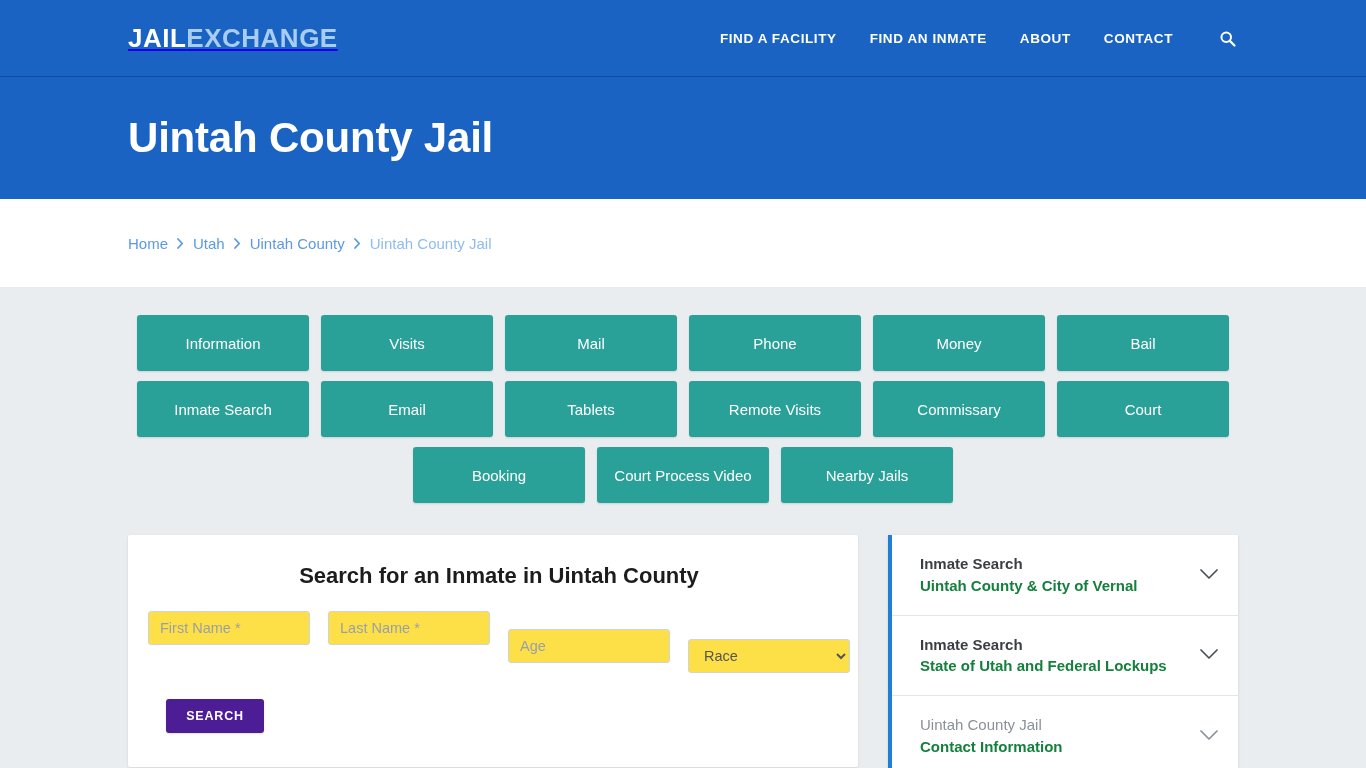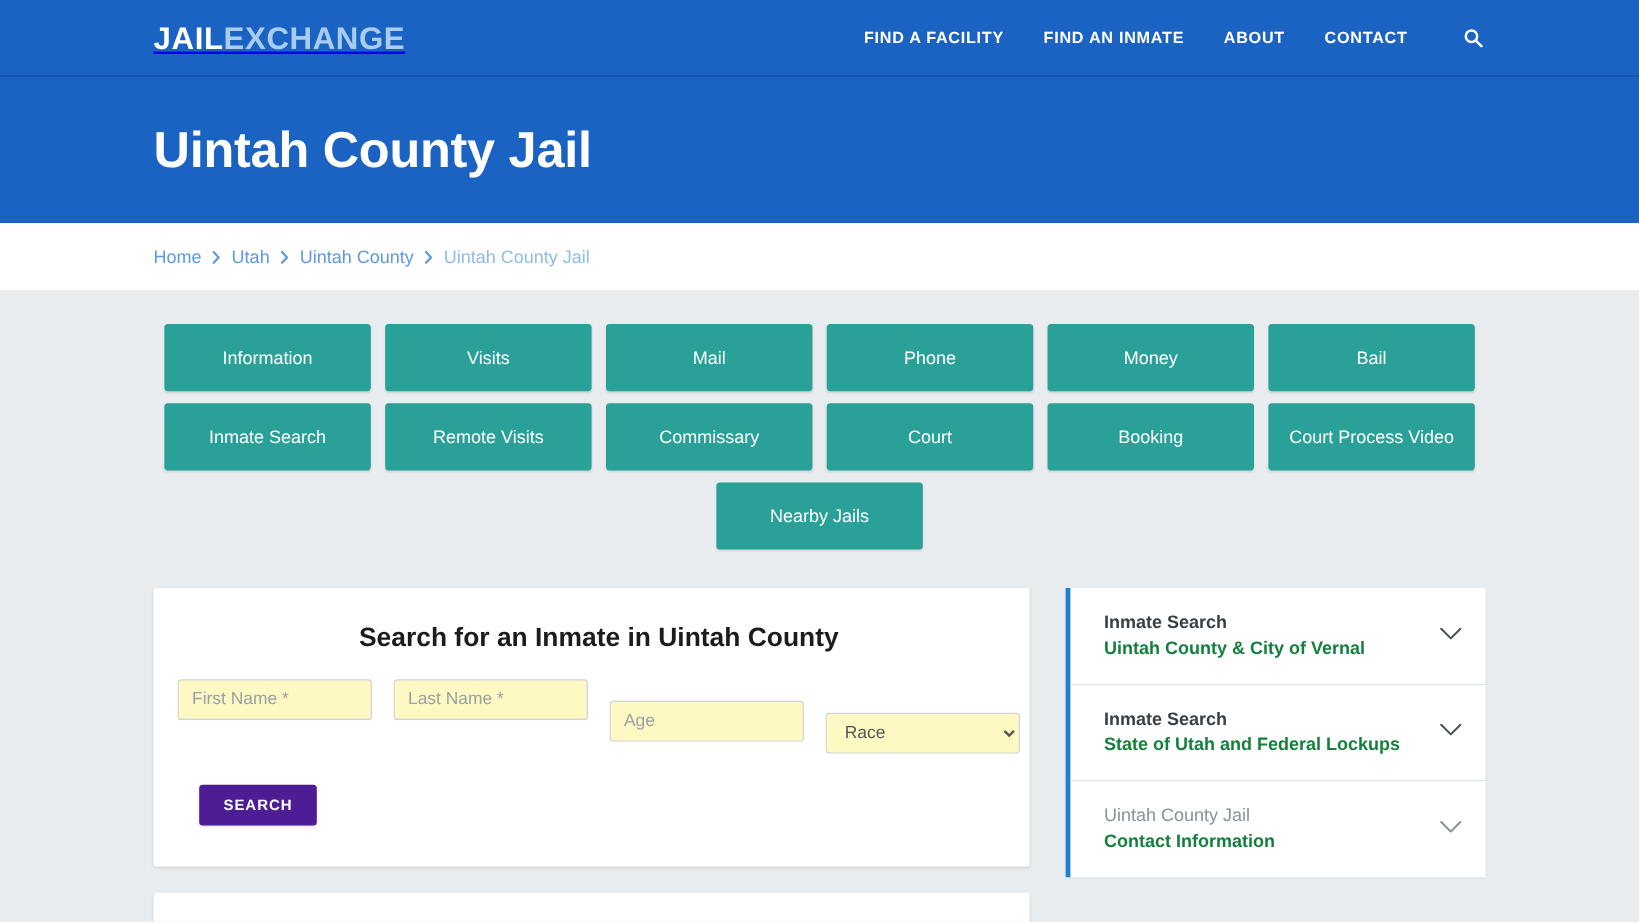--- a/index.html
+++ b/index.html
@@ -5,21 +5,21 @@
   * { margin:0; padding:0; box-sizing:border-box; }
   html, body {
     width:1366px; height:768px;
     overflow:hidden;
     background:#e9edf0;
     font-family:"Liberation Sans", sans-serif;
   }
 
   
   .navbar{
-    height:64px;
+    height:77px;
     background:#1b63c2;
     border-bottom:1px solid #114a96;
     display:flex;
     align-items:center;
     padding:0 128px 0 128px;
     position:relative;
   }
   .logo{
     font-size:26px;
     font-weight:bold;
@@ -63,21 +63,21 @@
   }
   .hero-title{
     color:#ffffff;
     font-size:42px;
     font-weight:bold;
     letter-spacing:-0.2px;
   }
 
   
   .breadcrumb-bar{
-    height:56px;
+    height:88px;
     background:#ffffff;
     display:flex;
     align-items:center;
     padding-left:128px;
   }
   .crumbs{ display:flex; align-items:center; }
   .crumb{
     color:#5b9ae3;
     font-size:15px;
     text-decoration:none;
@@ -153,21 +153,21 @@
     gap:18px;
     justify-content:center;
   }
   .field{
     height:34px;
     border:1px solid #cfd4d8;
     border-radius:3px;
     padding:0 11px;
     font-size:14.5px;
     color:#555;
-    background:#fef9c3;
+    background:#fde047;
     font-family:"Liberation Sans", sans-serif;
   }
   .field::placeholder{ color:#9aa0a6; }
   .f-first{ width:162px; }
   .f-last { width:162px; }
   .f-age  { width:162px;margin-top:18px; }
   .f-race { width:162px; color:#555; appearance:auto;margin-top:28px; }
 
   .search-submit{
     margin-top:26px;
@@ -271,20 +271,22 @@
 <div class="page">
 
   <div class="btn-grid">
     <button class="gbtn">Information</button>
     <button class="gbtn">Visits</button>
     <button class="gbtn">Mail</button>
     <button class="gbtn">Phone</button>
     <button class="gbtn">Money</button>
     <button class="gbtn">Bail</button>
     <button class="gbtn">Inmate Search</button>
+    <button class="gbtn">Email</button>
+    <button class="gbtn">Tablets</button>
     <button class="gbtn">Remote Visits</button>
     <button class="gbtn">Commissary</button>
     <button class="gbtn">Court</button>
     <button class="gbtn">Booking</button>
     <button class="gbtn">Court Process Video</button>
     <button class="gbtn">Nearby Jails</button>
   </div>
 
   <div class="content">
 

